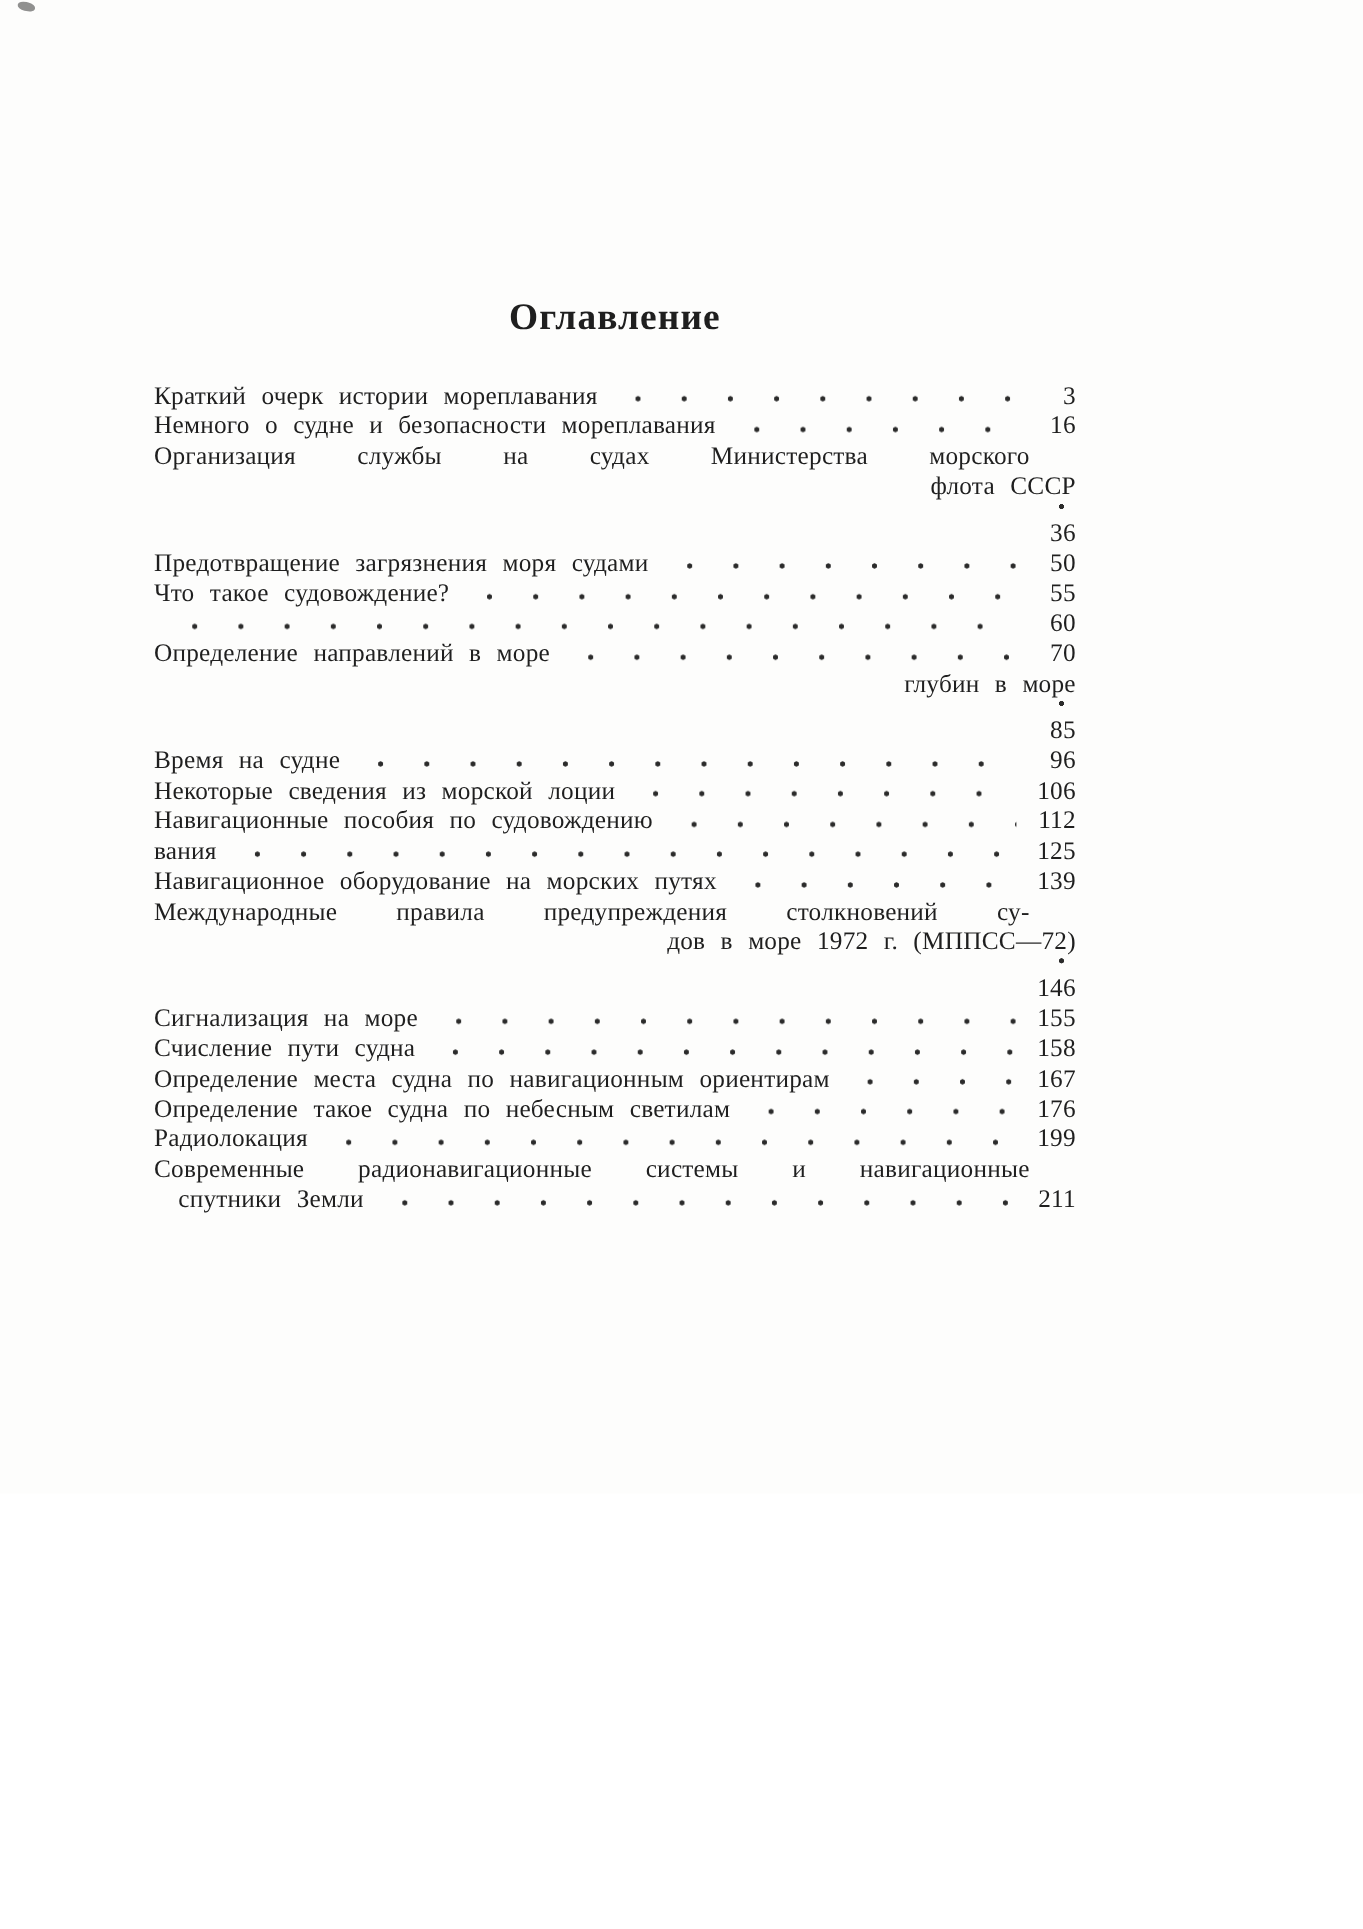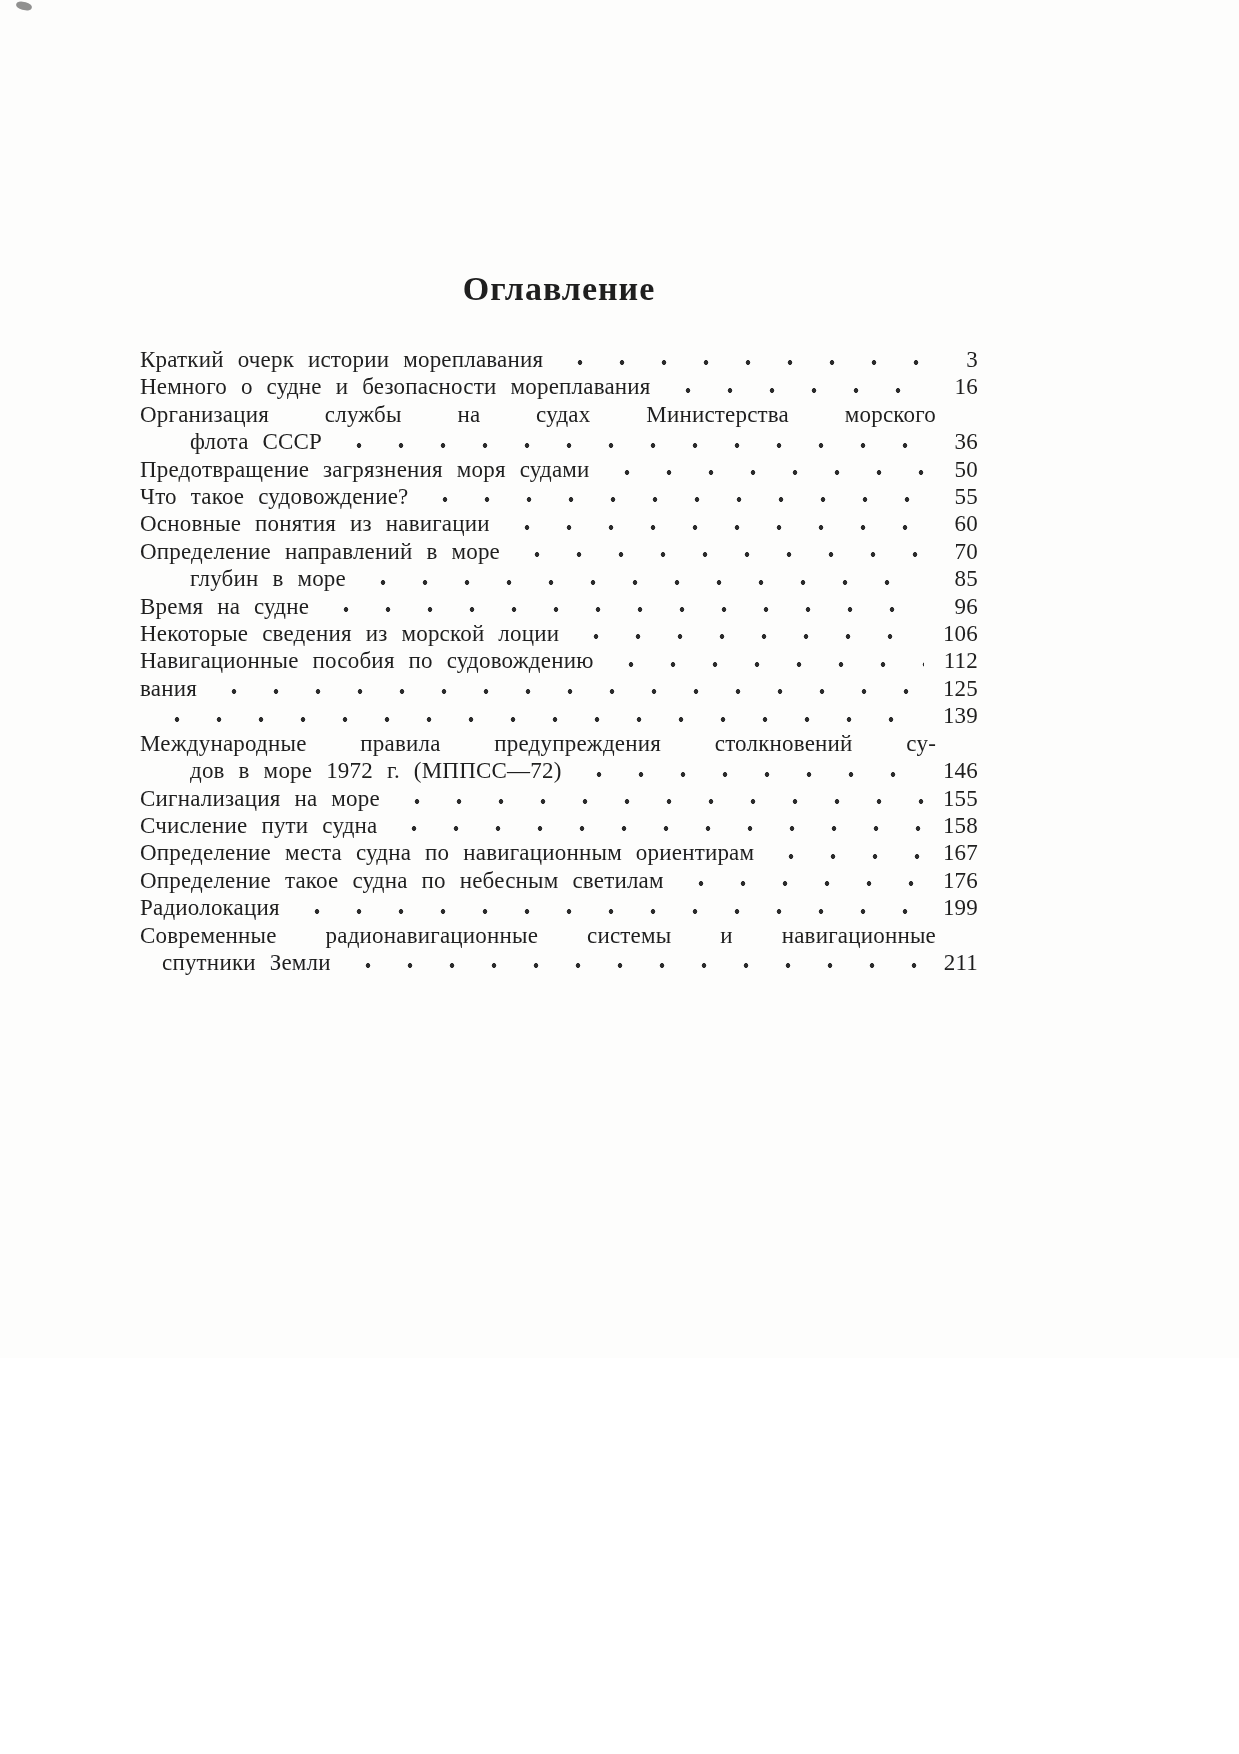--- a/index.html
+++ b/index.html
@@ -45,21 +45,21 @@
   }
   .toc-row {
     display: flex;
     align-items: flex-end;
   }
   .toc-text {
     white-space: nowrap;
     word-spacing: 8px;
   }
   .toc-row.ind1 { padding-left: 22px; }
-  .toc-row.ind2 { padding-left: 50px; }
+  .toc-row.ind2 { padding-left: 50px; flex-direction: column; }
   .toc-row.justify { display: block; margin-right: 42px; }
   .toc-row.justify .toc-text {
     display: block;
     white-space: normal;
     text-align: justify;
     text-align-last: justify;
     word-spacing: 2px;
   }
   .leader {
     flex: 1 1 auto;
@@ -127,21 +127,20 @@
     <span class="toc-page">50</span>
   </div>
 
   <div class="toc-row">
     <span class="toc-text">Что такое судовождение?</span>
     <span class="leader"></span>
     <span class="toc-page">55</span>
   </div>
 
   <div class="toc-row">
-    <span class="toc-text">Основные понятия из навигации</span>
     <span class="leader"></span>
     <span class="toc-page">60</span>
   </div>
 
   <div class="toc-row">
     <span class="toc-text">Определение направлений в море</span>
     <span class="leader"></span>
     <span class="toc-page">70</span>
   </div>
 
@@ -171,20 +170,21 @@
   </div>
 
 
   <div class="toc-row">
     <span class="toc-text">вания</span>
     <span class="leader"></span>
     <span class="toc-page">125</span>
   </div>
 
   <div class="toc-row">
+    <span class="toc-text">Навигационное оборудование на морских путях</span>
     <span class="leader"></span>
     <span class="toc-page">139</span>
   </div>
 
   <div class="toc-row justify">
     <span class="toc-text">Международные правила предупреждения столкновений су-</span>
 
   </div>
 
   <div class="toc-row ind2">

